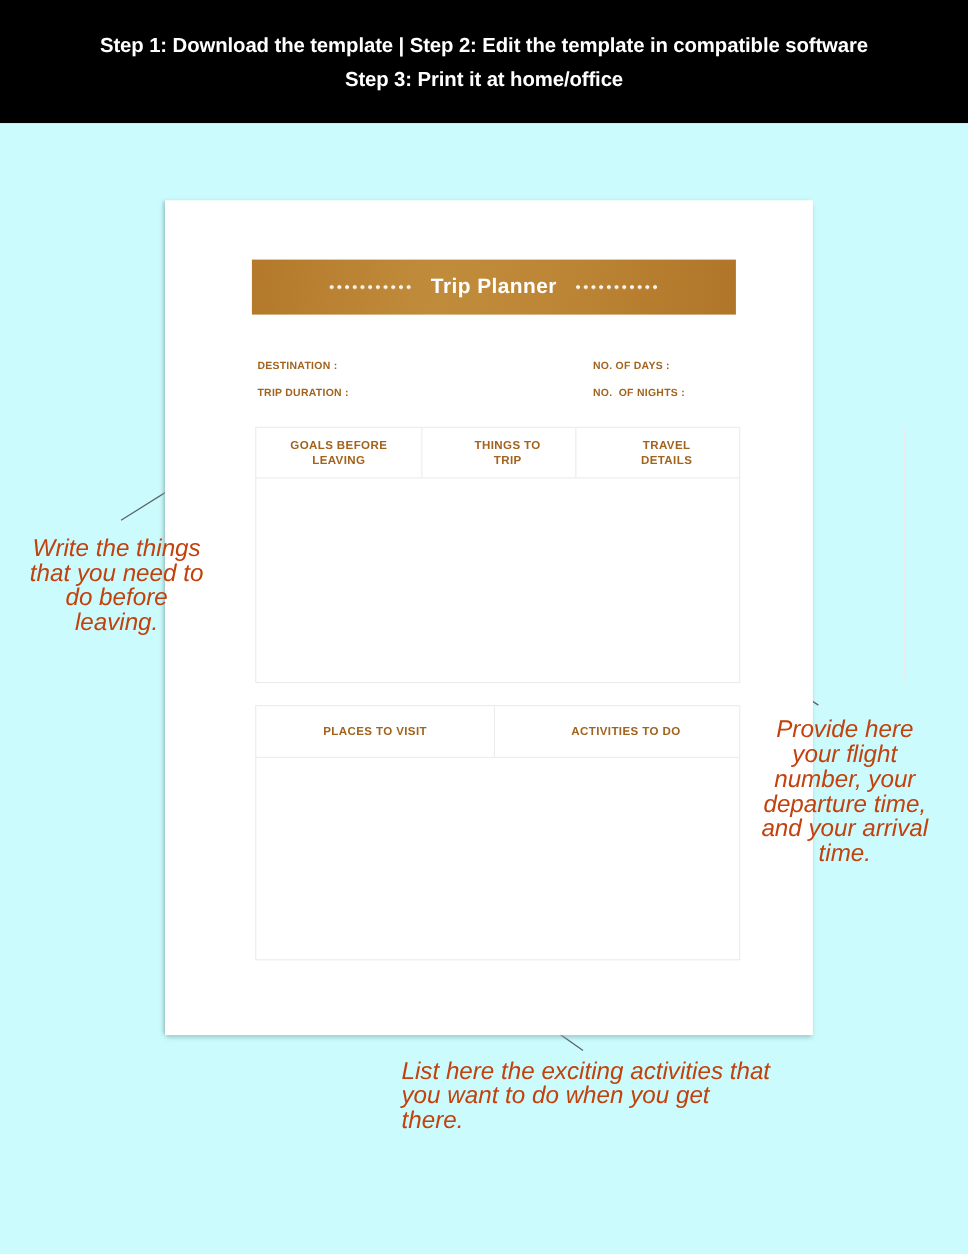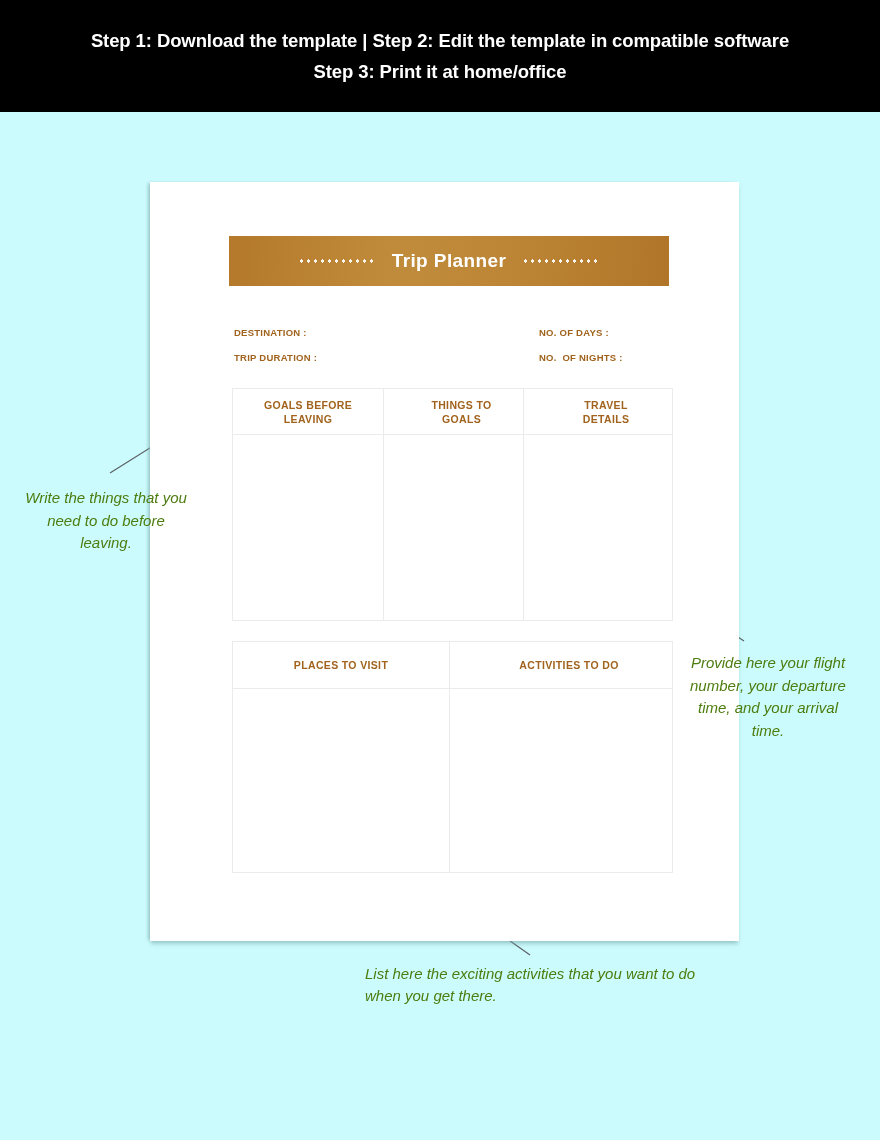--- a/index.html
+++ b/index.html
@@ -114,21 +114,21 @@
   }
   .field-col-left  { width: 305px; }
   .field-col-right { width: 115px; }
 
   
   .planner-table {
     position: absolute;
     border: 1px solid #ebebeb;
     background: #ffffff;
     display: flex;
-    flex-direction: column;
+    flex-direction: row;
   }
   .table-one {
     left: 82px;    
     top: 206px;    
     width: 441px;  
     height: 233px; 
   }
   .table-two {
     left: 82px;
     top: 459px;    
@@ -171,22 +171,22 @@
   .t1-c2 { width: 140px; }
   .t1-c3 { width: 149px; }
 
   
   .t2-c1 { width: 216px; }
   .t2-c2 { width: 223px; }
 
   
   .callout-text {
     position: absolute;
-    color: #4d7c0f;
-    font-size: 15px;
+    color: #c2410c;
+    font-size: 22px;
     font-style: italic;
     line-height: 22.5px;
     text-align: center;
   }
   .callout-left {
     left: 20px;    
     top: 375px;    
     width: 172px;
   }
   .callout-right {
@@ -262,21 +262,21 @@
       <div class="table-head">
         <div class="th-cell t1-c1">
           <span class="col-head-text">
             <span>GOALS BEFORE</span><br>
             <span>LEAVING</span>
           </span>
         </div>
         <div class="th-cell t1-c2">
           <span class="col-head-text">
             <span>THINGS TO</span><br>
-            <span>GOALS</span>
+            <span>TRIP</span>
           </span>
         </div>
         <div class="th-cell t1-c3">
           <span class="col-head-text">
             <span>TRAVEL</span><br>
             <span>DETAILS</span>
           </span>
         </div>
       </div>
       <div class="table-body">

